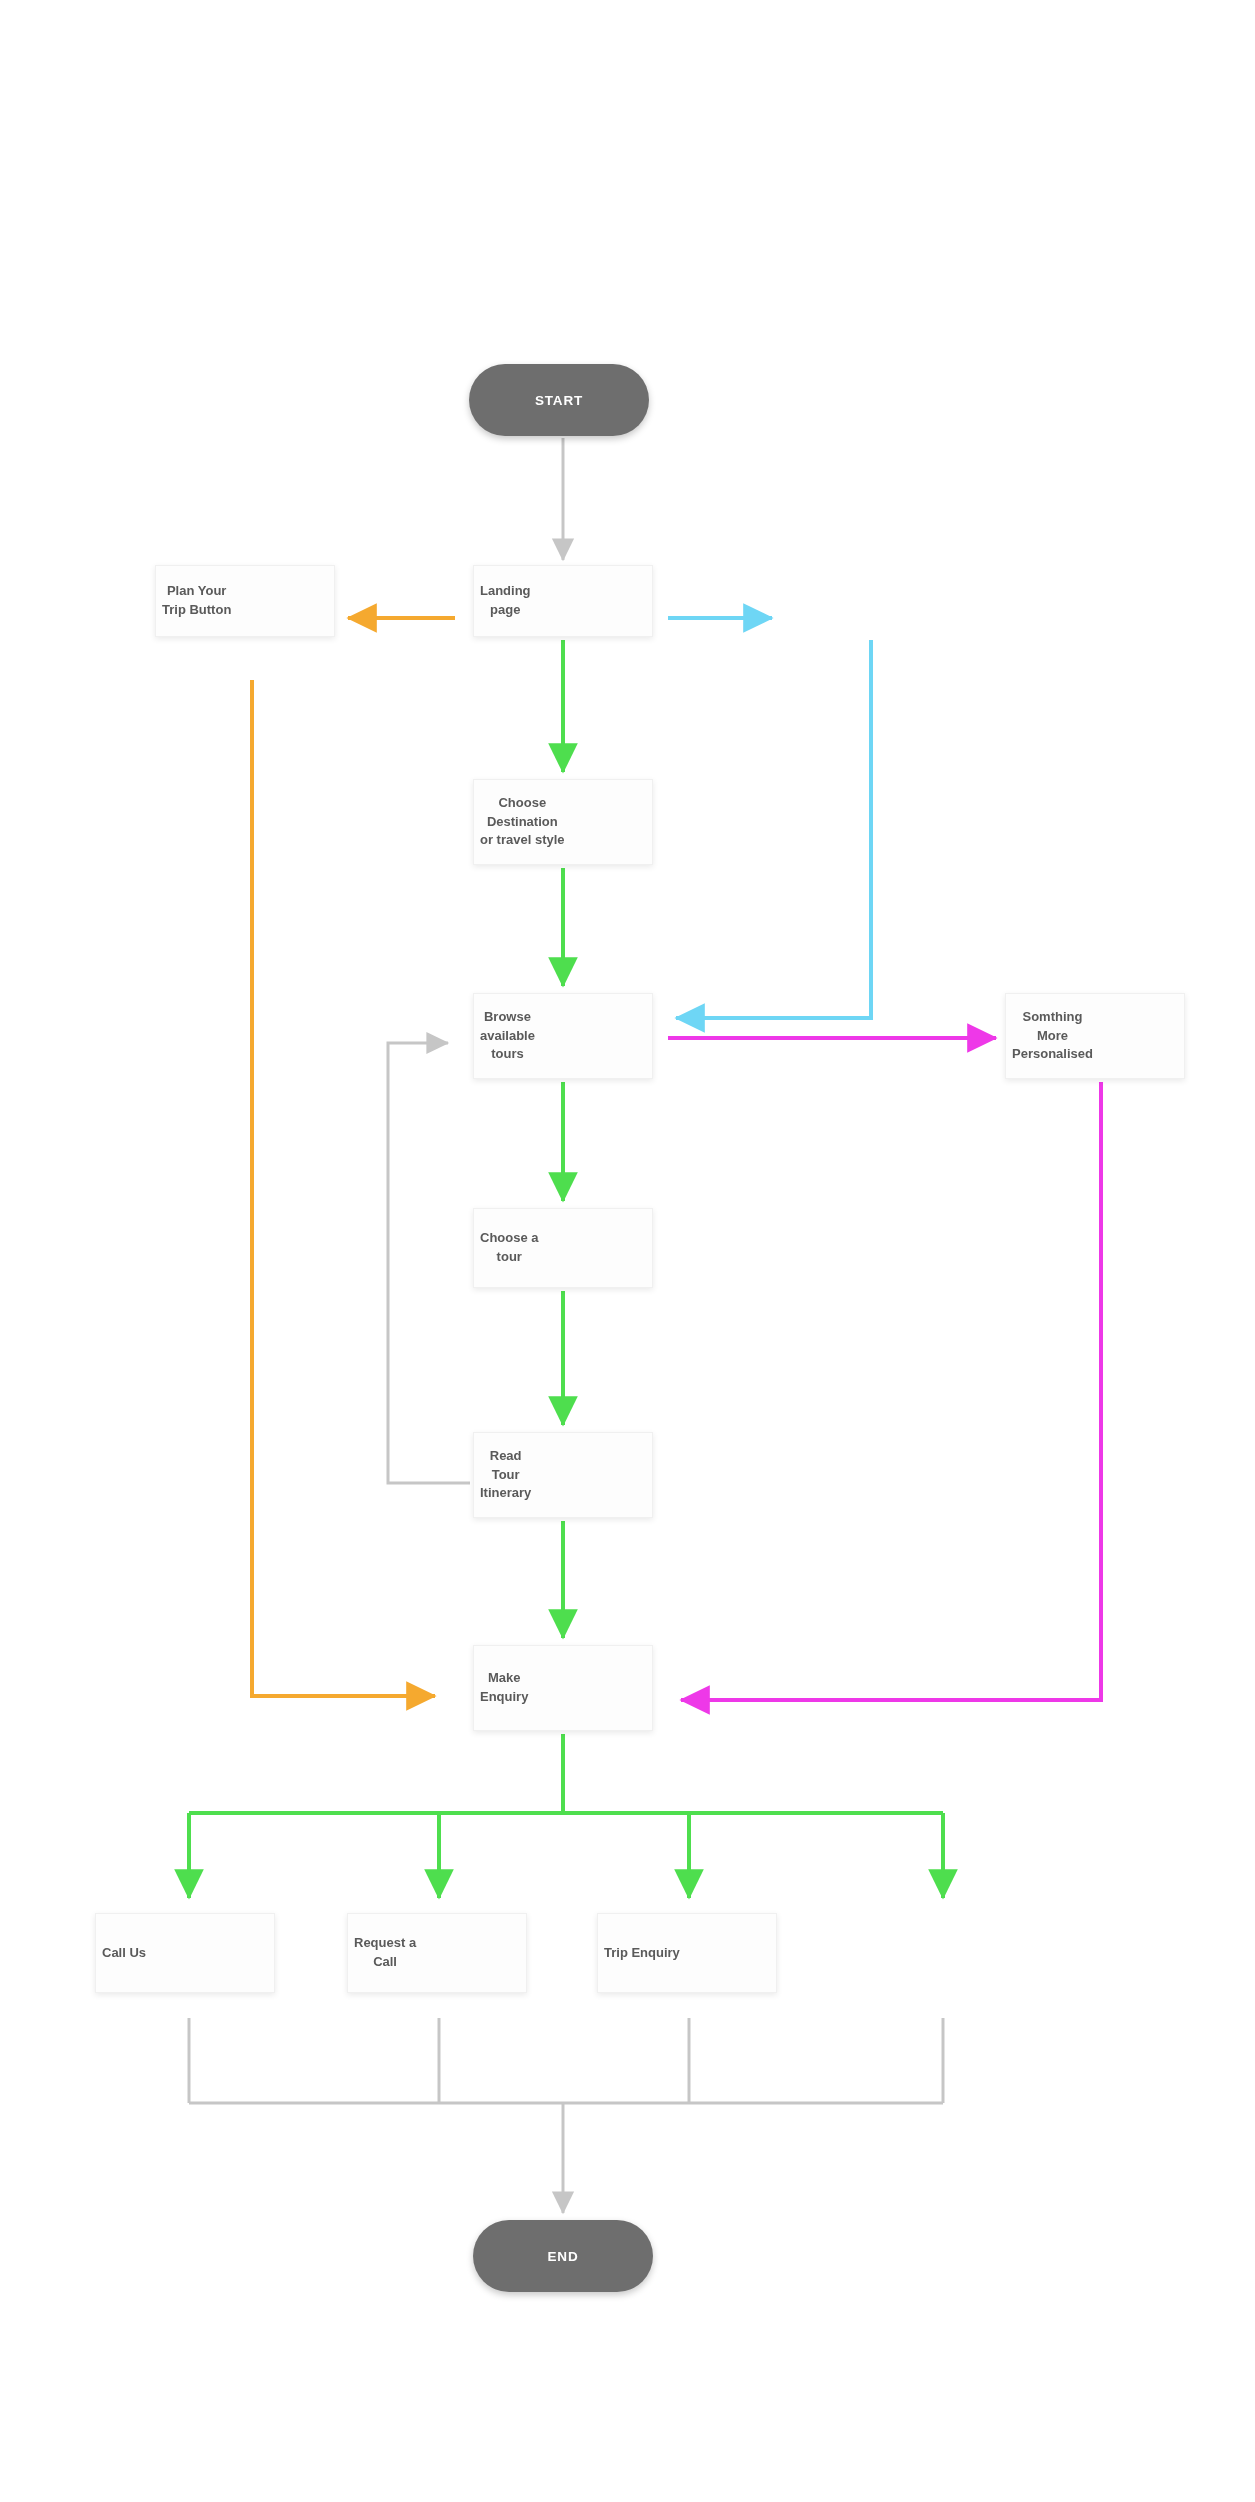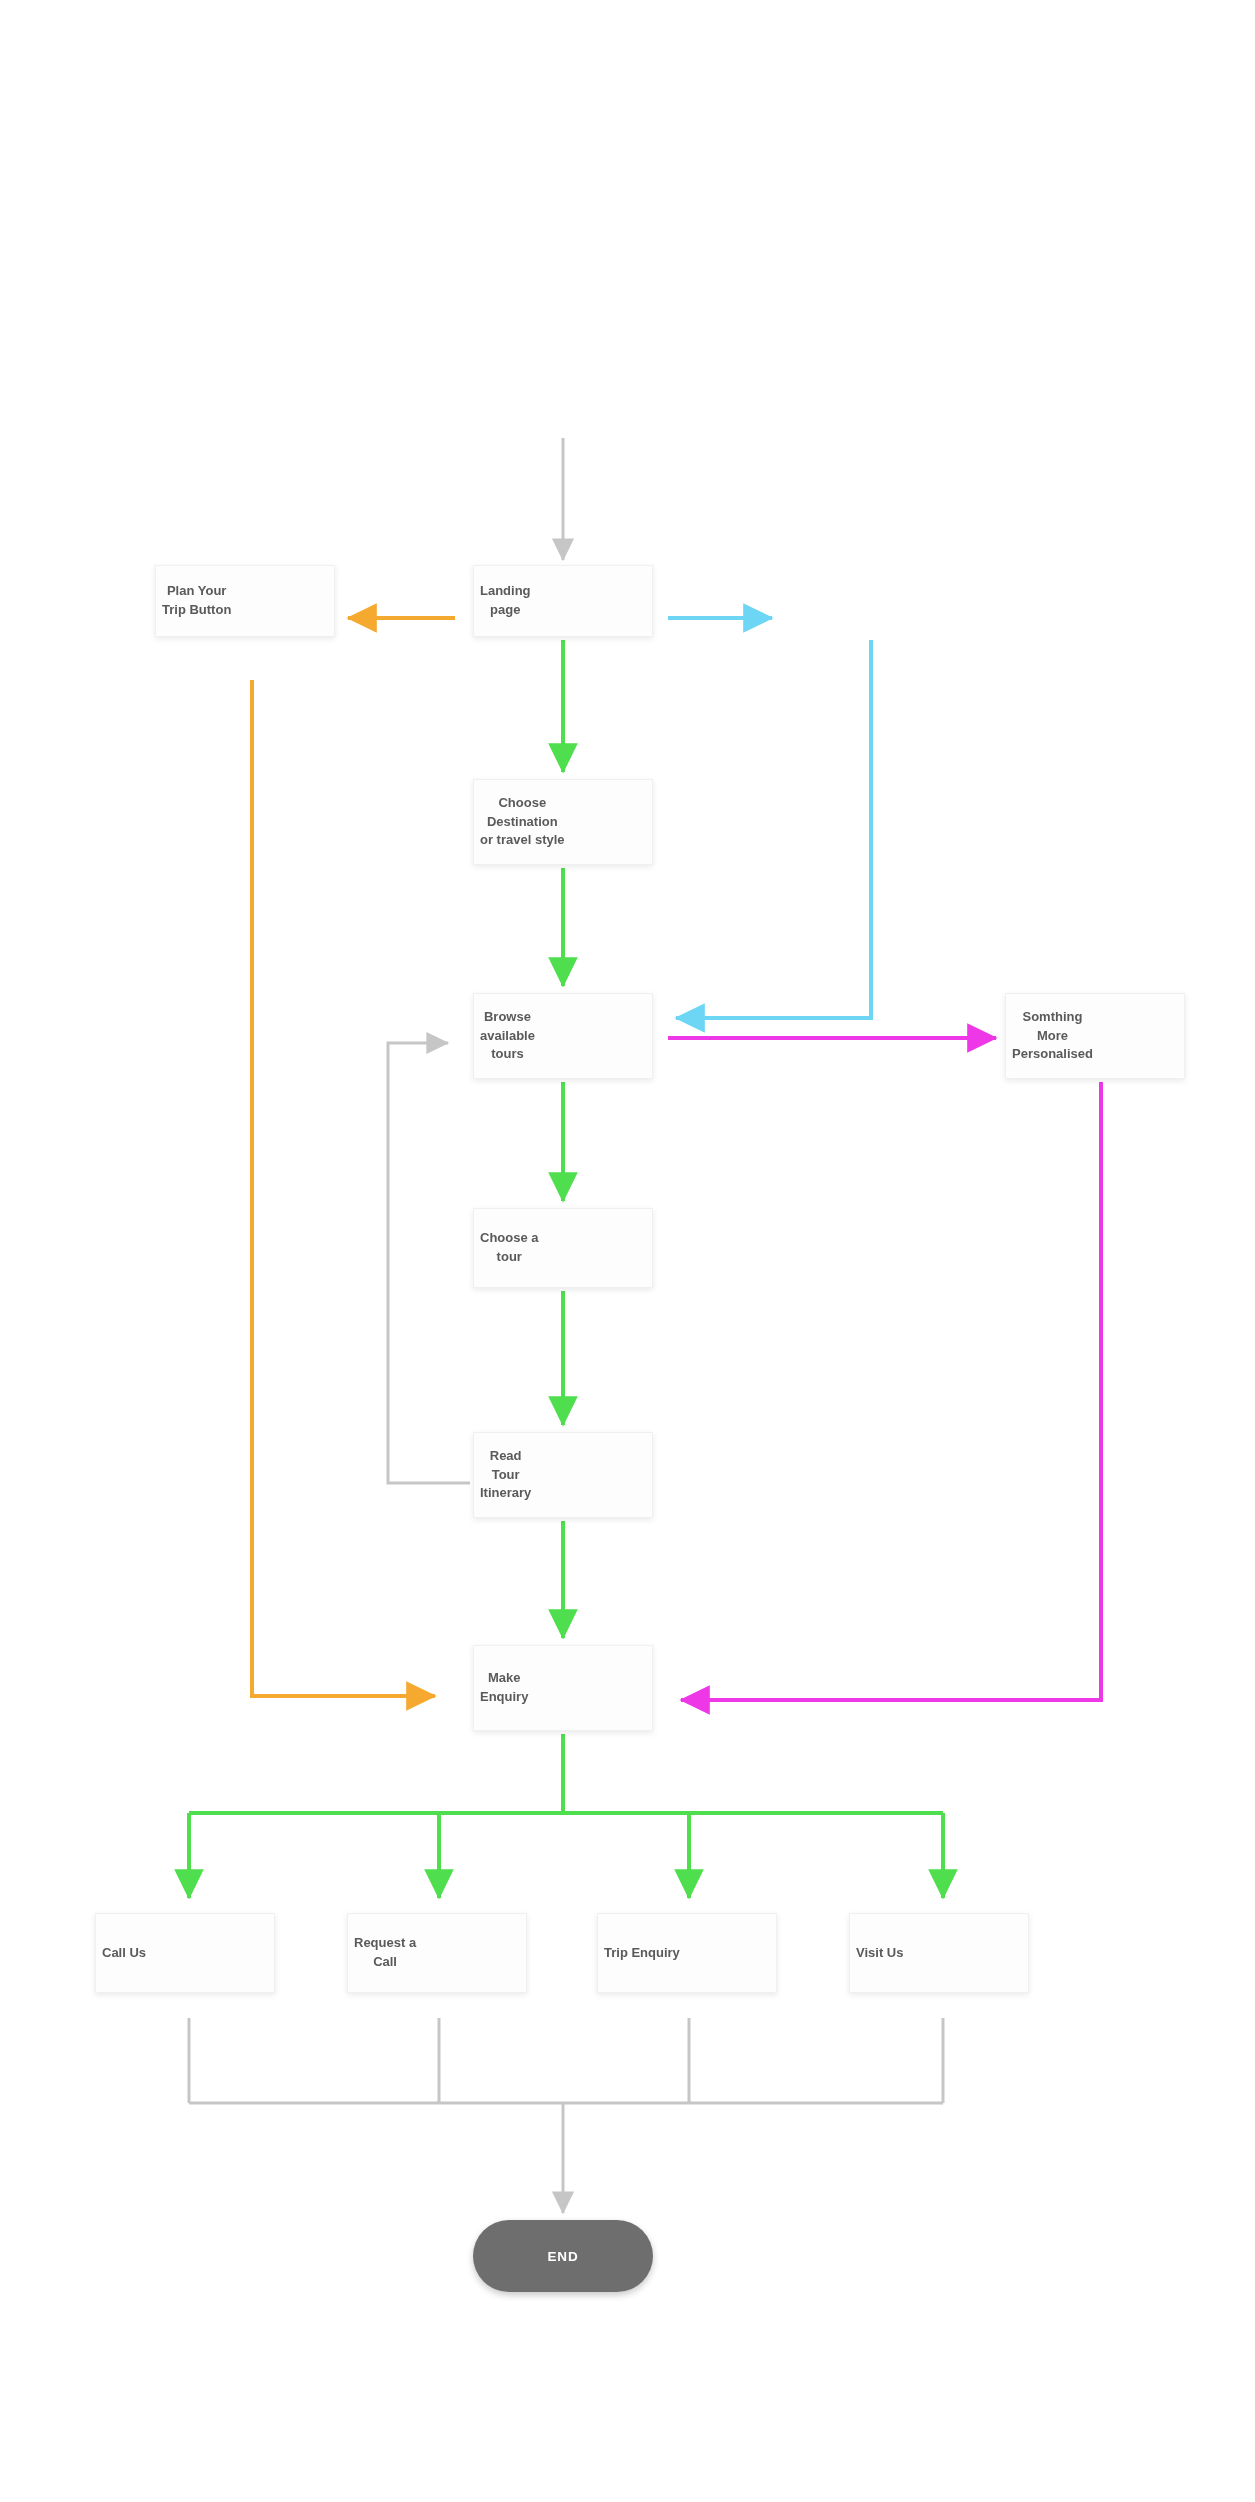--- a/index.html
+++ b/index.html
@@ -130,20 +130,23 @@
     <path d="M189,2018 L189,2103" fill="none" stroke="#c6c6c6" stroke-width="3"></path>
     <path d="M439,2018 L439,2103" fill="none" stroke="#c6c6c6" stroke-width="3"></path>
     <path d="M689,2018 L689,2103" fill="none" stroke="#c6c6c6" stroke-width="3"></path>
     <path d="M943,2018 L943,2103" fill="none" stroke="#c6c6c6" stroke-width="3"></path>
     <path d="M189,2103 L943,2103" fill="none" stroke="#c6c6c6" stroke-width="3"></path>
 
     <path d="M563,2103 L563,2213" fill="none" stroke="#c6c6c6" stroke-width="3" marker-end="url(#ah-gray)"></path>
   </svg>
 
 
+  <div class="terminal" style="left:469px; top:364px; width:180px; height:72px;">
+    <span>START</span>
+  </div>
 
   <div class="node" style="left:155px; top:565px; width:180px; height:72px;">
     <div>
       <span>Plan Your</span>
       <span>Trip Button</span>
     </div>
   </div>
 
   <div class="node" style="left:473px; top:565px; width:180px; height:72px;">
     <div>
@@ -211,23 +214,18 @@
       <span>Call</span>
     </div>
   </div>
 
   <div class="node" style="left:597px; top:1913px; width:180px; height:80px;">
     <div>
       <span>Trip Enquiry</span>
     </div>
   </div>
 
-  <div class="node" style="left:849px; top:1913px; width:180px; height:80px;">
-    <div>
-      <span>Visit Us</span>
-    </div>
-  </div>
 
   <div class="terminal" style="left:473px; top:2220px; width:180px; height:72px;">
     <span>END</span>
   </div>
 
 </div>
 
 </body></html>

